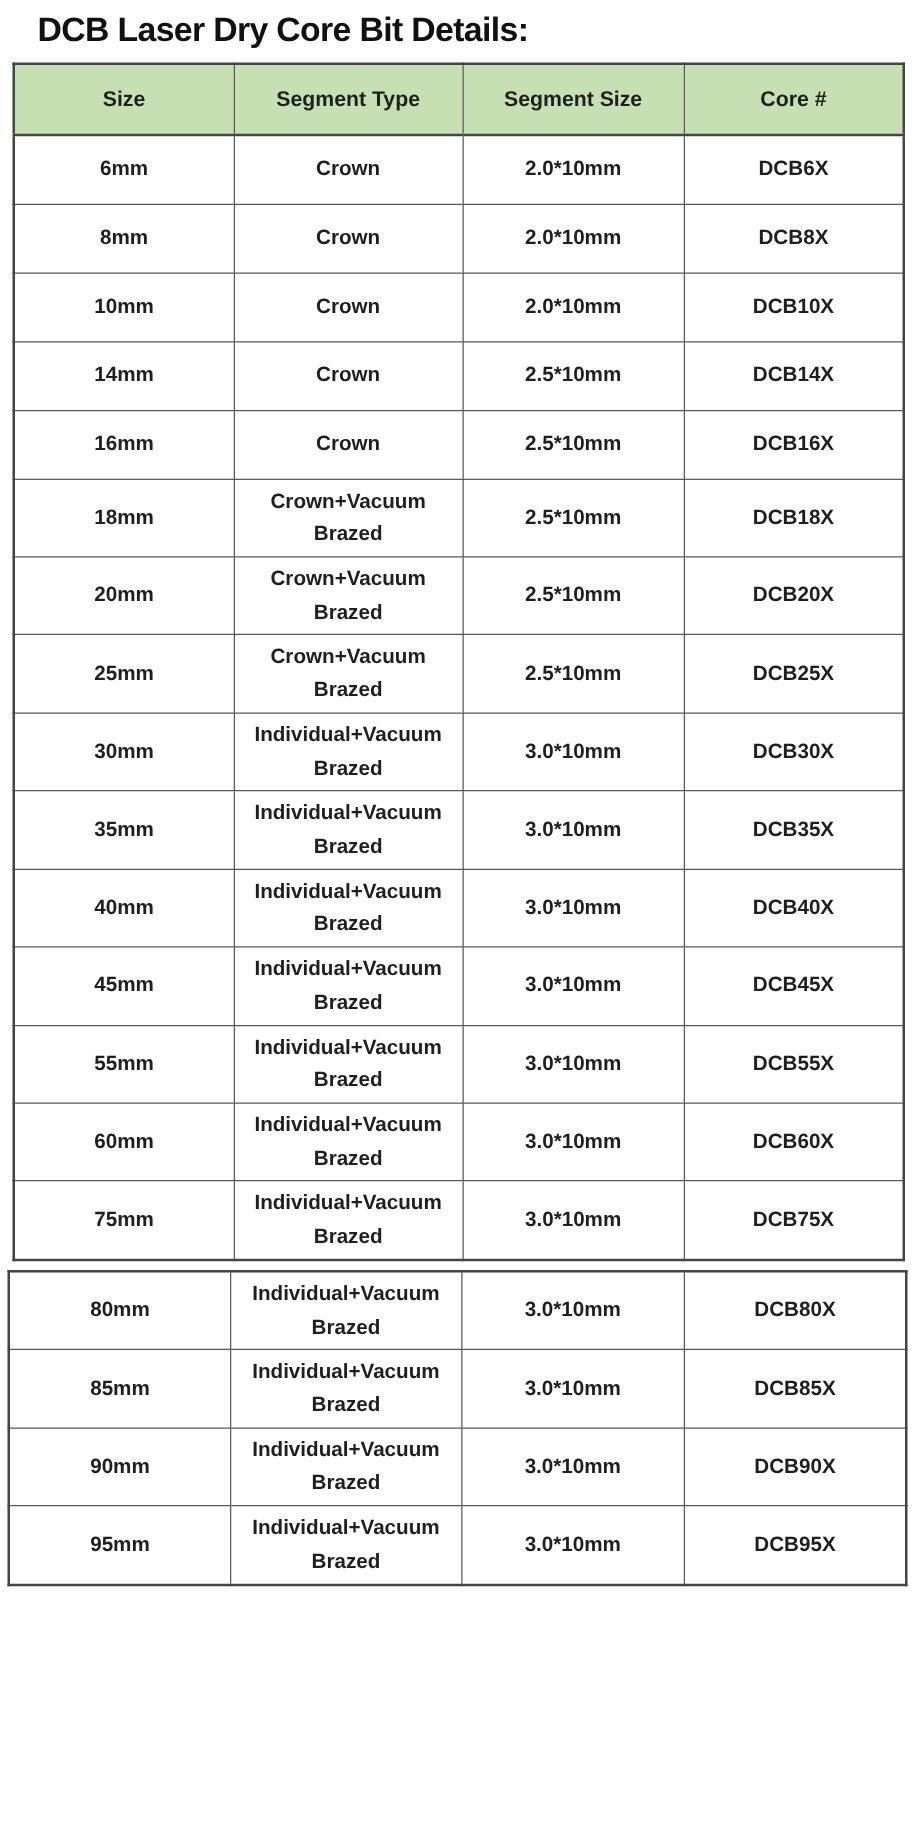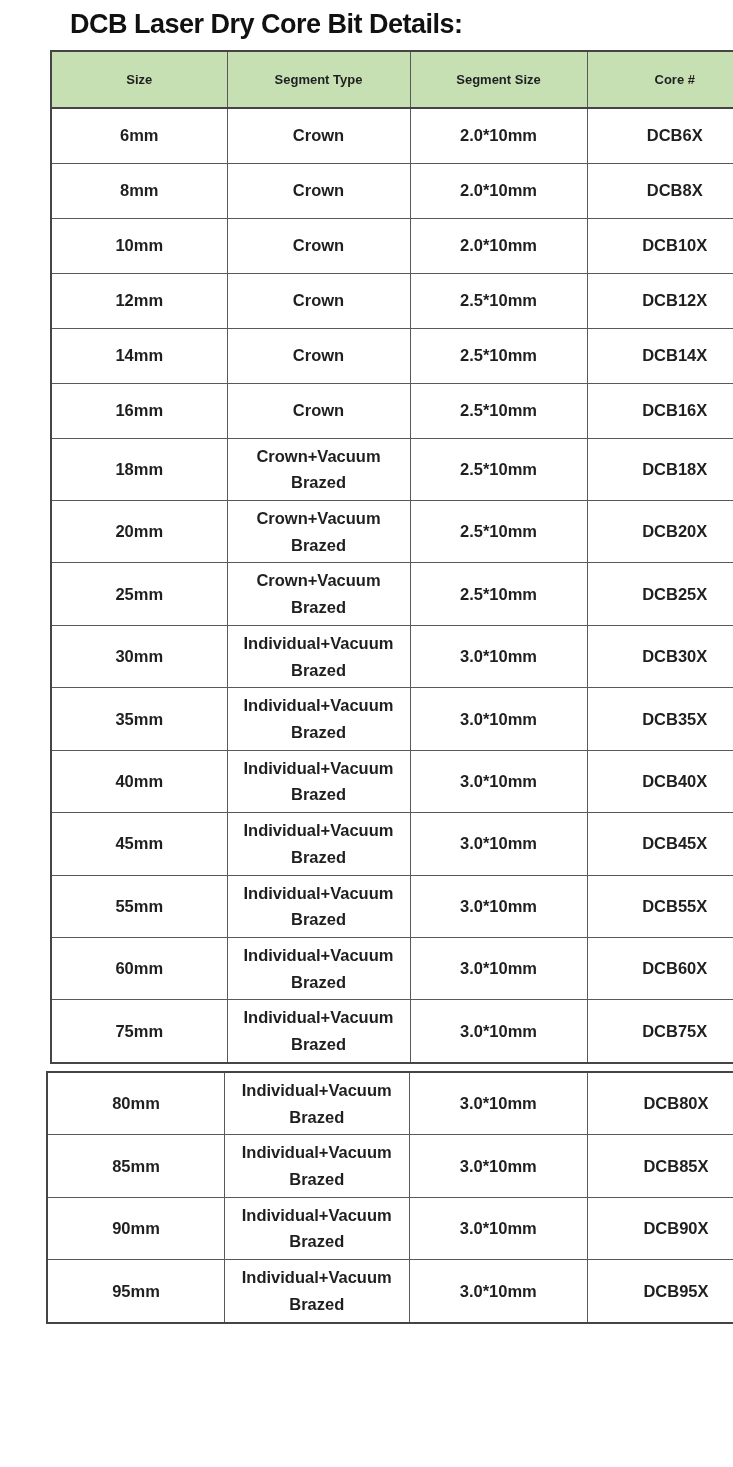--- a/index.html
+++ b/index.html
@@ -5,21 +5,20 @@
   * { margin: 0; padding: 0; box-sizing: border-box; }
   html, body {
     background: #ffffff;
     font-family: "Liberation Sans", "DejaVu Sans", sans-serif;
   }
   .page {
     width: 733px;
     height: 1467px;
     background: #ffffff;
     overflow: hidden;
-    padding-left: 40px;
   }
   .title {
     font-size: 27px;
     font-weight: 700;
     color: #111111;
     letter-spacing: -0.5px;
     margin: 9px 0 10px 30px;
   }
   table {
     border-collapse: collapse;
@@ -40,21 +39,21 @@
     vertical-align: middle;
     color: #1f1f1f;
     font-weight: 700;
     font-size: 16.5px;
     line-height: 1.62;
     padding: 4px 14px;
   }
   th {
     background: var(--header-bg, #c6e0b4);
     height: 57px;
-    font-size: 13px;
+    font-size: 17px;
     border-bottom: 2px solid #454545;
   }
   td { height: 55px; }
   col.c-size    { width: 176px; }
   col.c-type    { width: 183px; }
   col.c-segsize { width: 177px; }
   col.c-part    { width: 176px; }
 </style>
 </head>
 <body>
@@ -90,26 +89,20 @@
           <td>2.0*10mm</td>
           <td>DCB8X</td>
         </tr>
         <tr>
           <td>10mm</td>
           <td>Crown</td>
           <td>2.0*10mm</td>
           <td>DCB10X</td>
         </tr>
         <tr>
-          <td>12mm</td>
-          <td>Crown</td>
-          <td>2.5*10mm</td>
-          <td>DCB12X</td>
-        </tr>
-        <tr>
           <td>14mm</td>
           <td>Crown</td>
           <td>2.5*10mm</td>
           <td>DCB14X</td>
         </tr>
         <tr>
           <td>16mm</td>
           <td>Crown</td>
           <td>2.5*10mm</td>
           <td>DCB16X</td>

